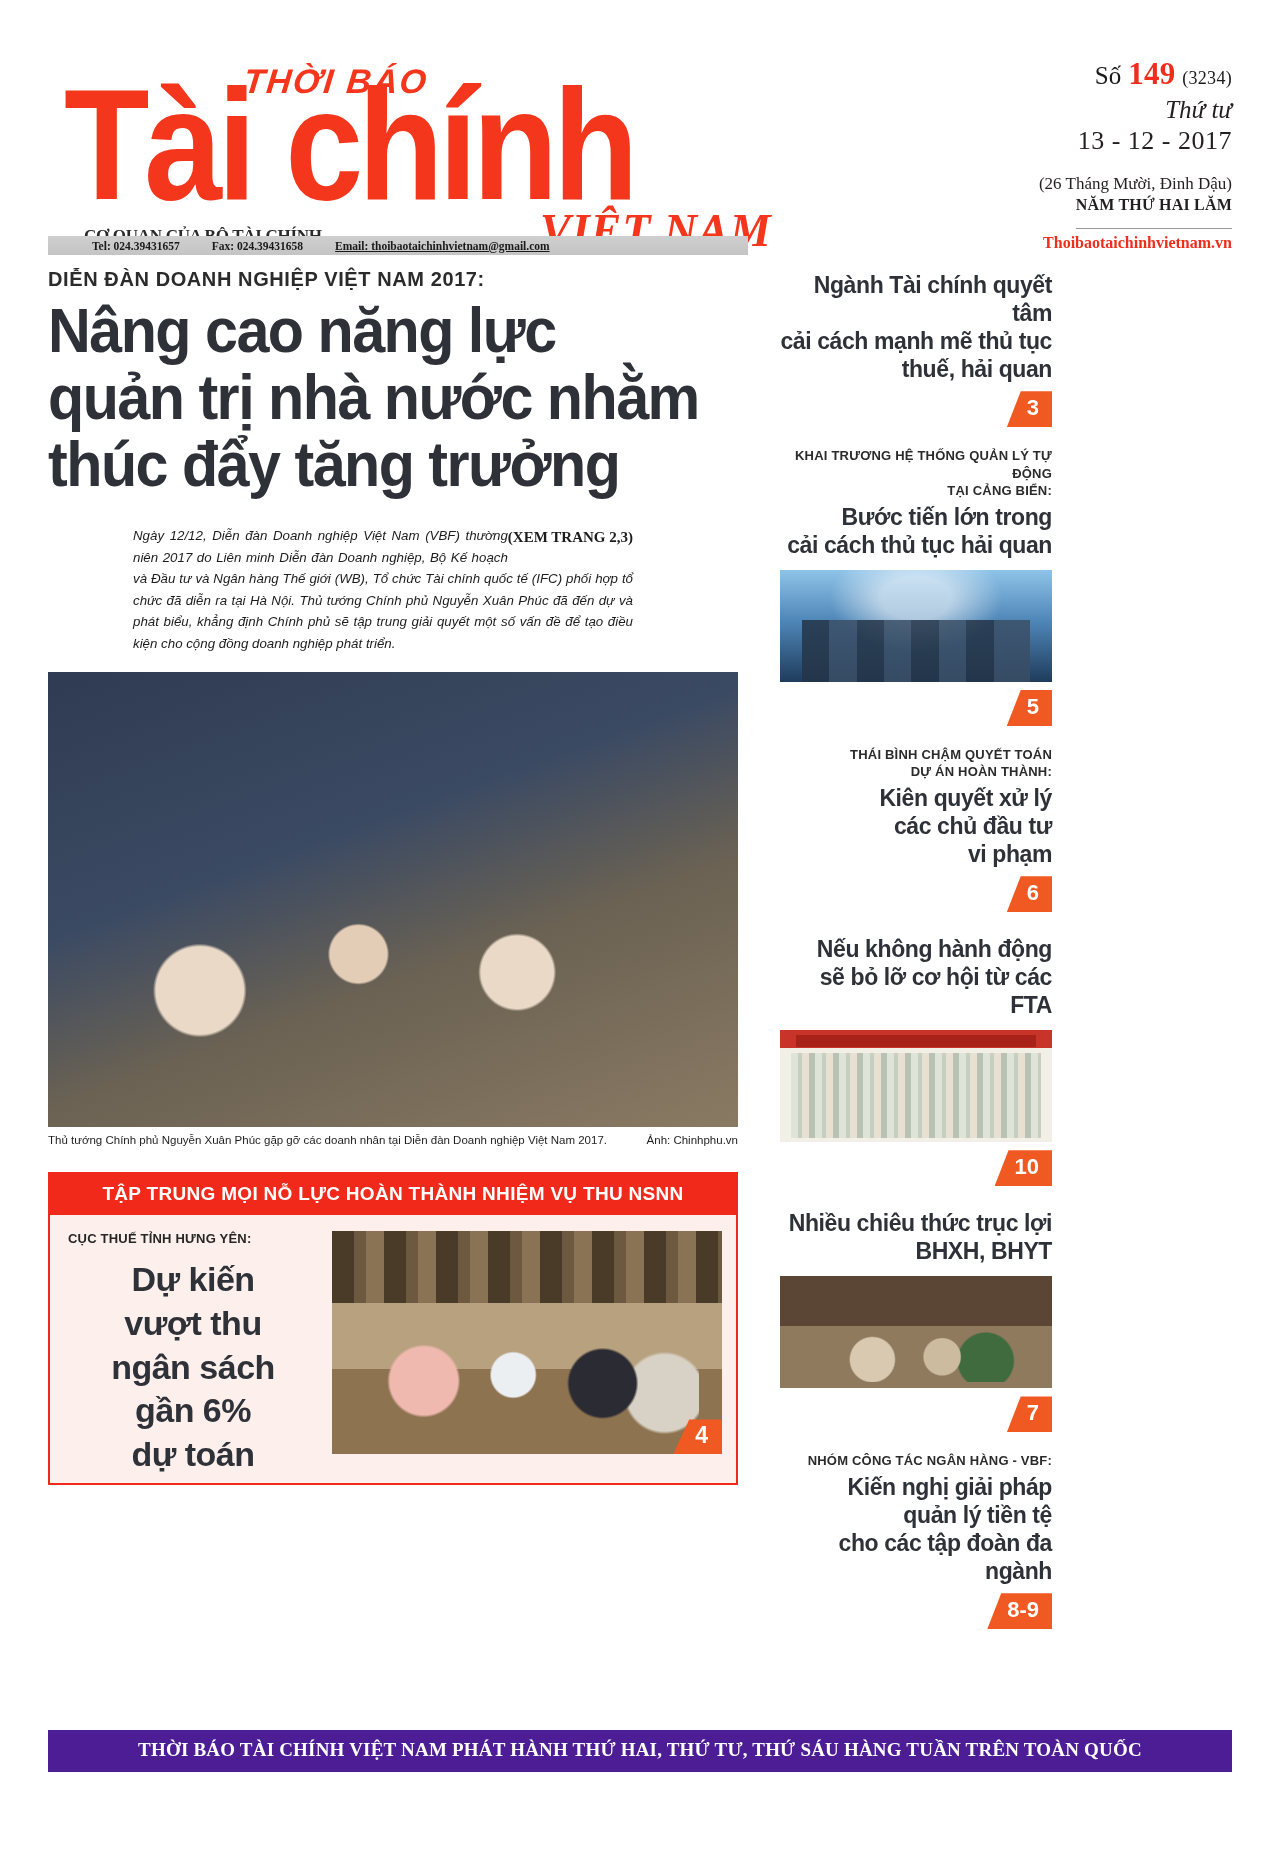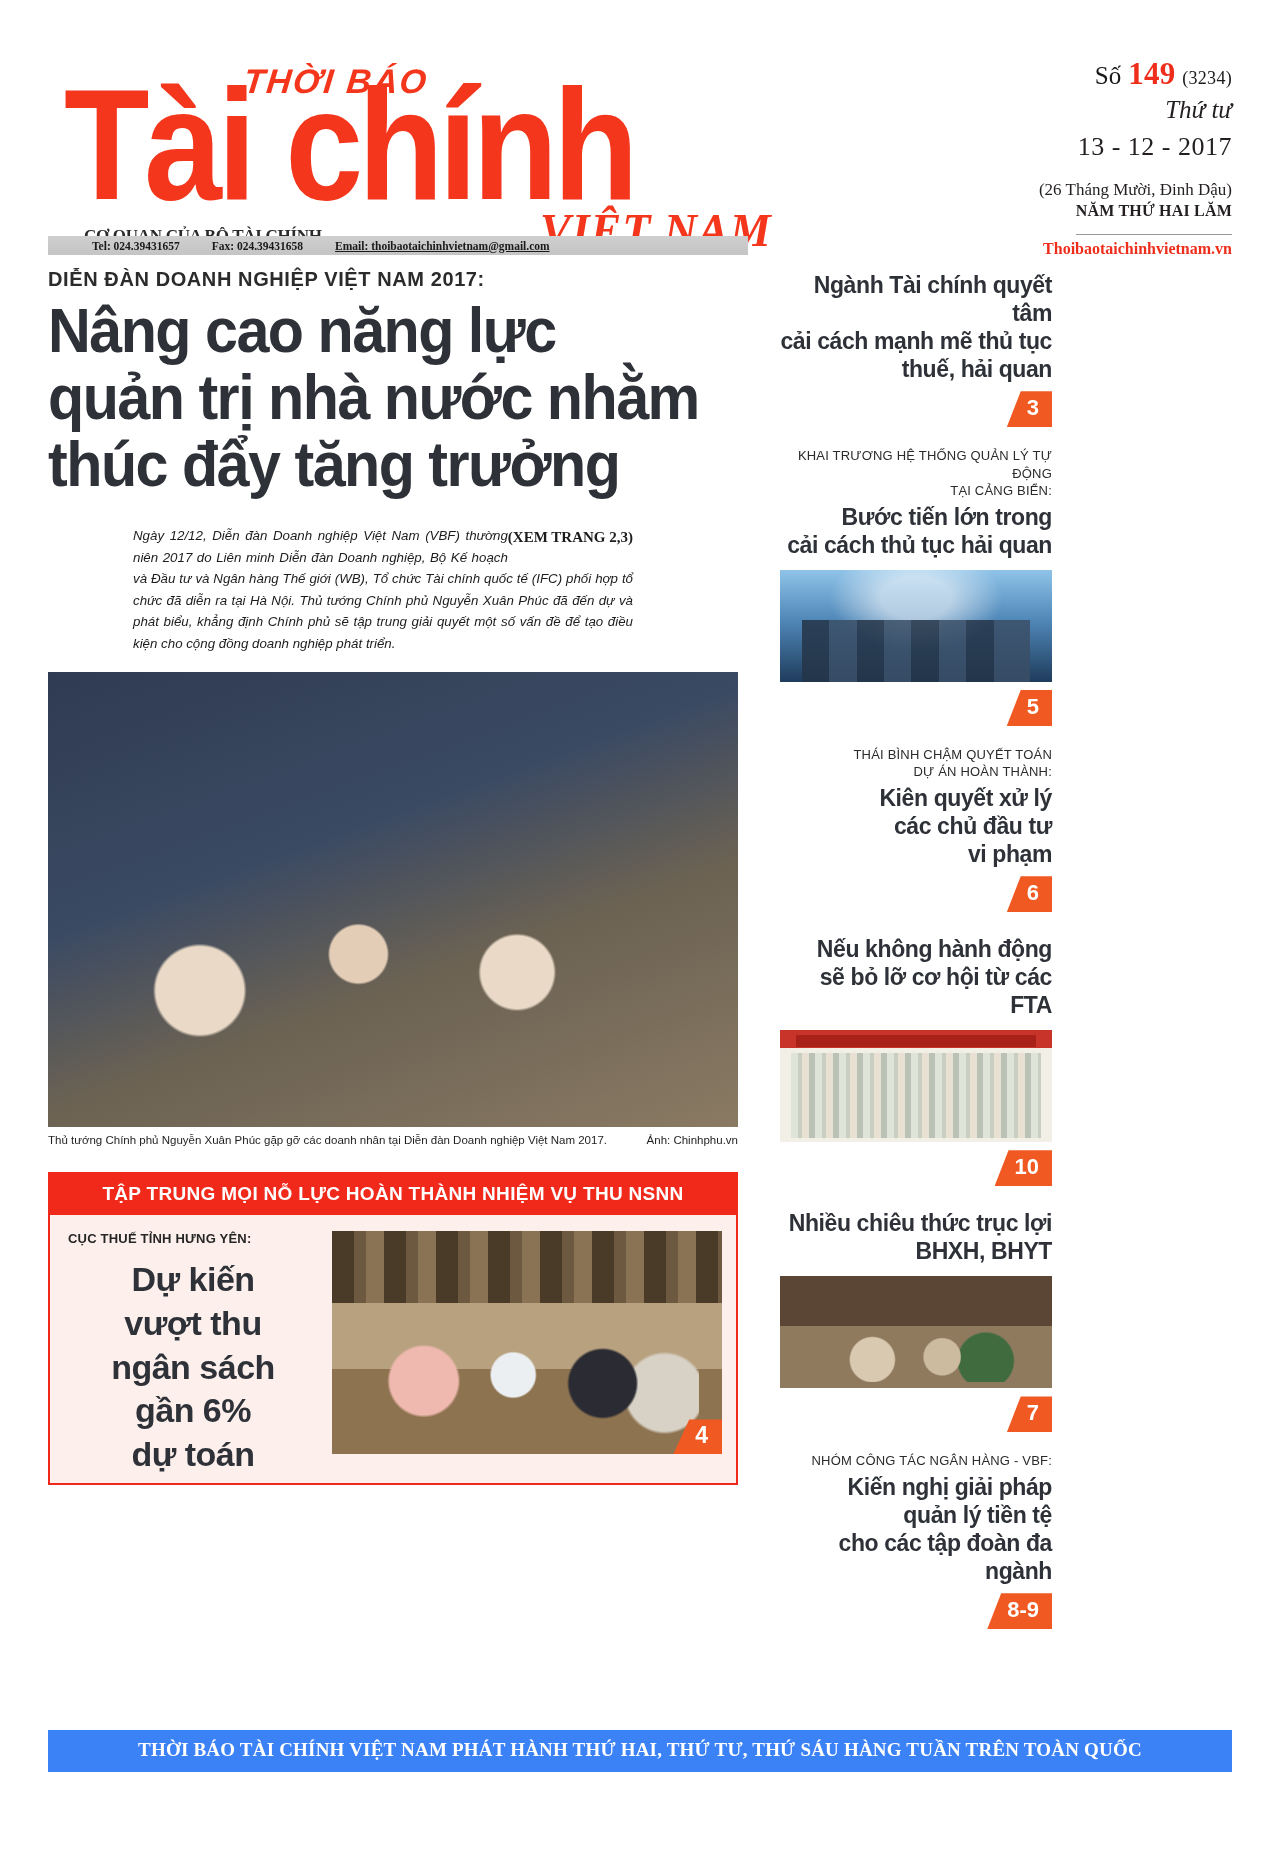--- a/index.html
+++ b/index.html
@@ -46,21 +46,21 @@
 
   .issue-block {
     position: absolute; right: 0px; top: 56px;
     width: 330px; text-align: right;
     font-family: "Liberation Serif", serif;
   }
   .issue-line1 { font-size: 25px; color: #1a1a1a; letter-spacing: .3px;}
   .issue-line1 .num { color: #ee2d1b; font-weight: bold; font-size: 31px; }
   .issue-line1 .paren { font-size: 18px; }
   .issue-day { font-size: 25px; font-style: italic; margin-top: 4px; }
-  .issue-date { font-size: 26px; margin-top: 8px; letter-spacing: .5px; }
+  .issue-date { font-size: 26px; margin-top: 2px; letter-spacing: .5px; }
   .issue-lunar { font-size: 17px; margin-top: 18px; }
   .issue-year { font-size: 16px; font-weight: bold; margin-top: 2px; letter-spacing: .2px;
                 border-bottom: 1.5px solid #999; display: inline-block; padding-bottom: 14px;}
   .issue-url { font-size: 16px; font-weight: bold; color: #ee2d1b; margin-top: 5px;
                font-family: "Liberation Serif", serif; }
 
   .contact-bar {
     position: absolute; left: 48px; top: 236px; width: 700px; height: 19px;
     background: linear-gradient(#cfcfcf, #c4c4c4);
     display: flex; align-items: center;
@@ -120,30 +120,30 @@
   .promo-photo { flex: 1; position: relative; overflow: hidden; background: #4a3d2e; }
   .pg-badge-inline {
     position: absolute; right: 0; bottom: 0;
     background: #f05a22; color: #fff; font-weight: bold; font-size: 23px;
     padding: 3px 14px 5px 22px;
     clip-path: polygon(16px 0, 100% 0, 100% 100%, 0 100%);
   }
 
   .footer-bar {
     position: absolute; left: 48px; top: 1730px; width: 1184px;
-    background: #3b82f6; color: #fff; text-align: center;
+    background: #4c1d95; color: #fff; text-align: center;
     font-family: "Liberation Serif", serif;
     font-size: 19px; font-weight: bold; letter-spacing: .2px;
     padding: 9px 0 11px;
   }
 
   
   .rc-item { margin-bottom: 4px; }
   .rc-over {
-    font-size: 13px; font-weight: 400; letter-spacing: .2px;
+    font-size: 13px; font-weight: 700; letter-spacing: .2px;
     color: #2b2b2b; text-align: right; line-height: 1.35;
   }
   .rc-title {
     font-size: 23px; line-height: 1.22; font-weight: bold;
     color: #2e3238; text-align: right; letter-spacing: -.4px;
     margin-top: 3px;
   }
   .rc-photo { width: 100%; height: 112px; margin-top: 11px; overflow:hidden; position:relative; background:#3c4a5a;}
   .badge-row { display: flex; justify-content: flex-end; margin-top: 8px; }
   .pg-badge {

